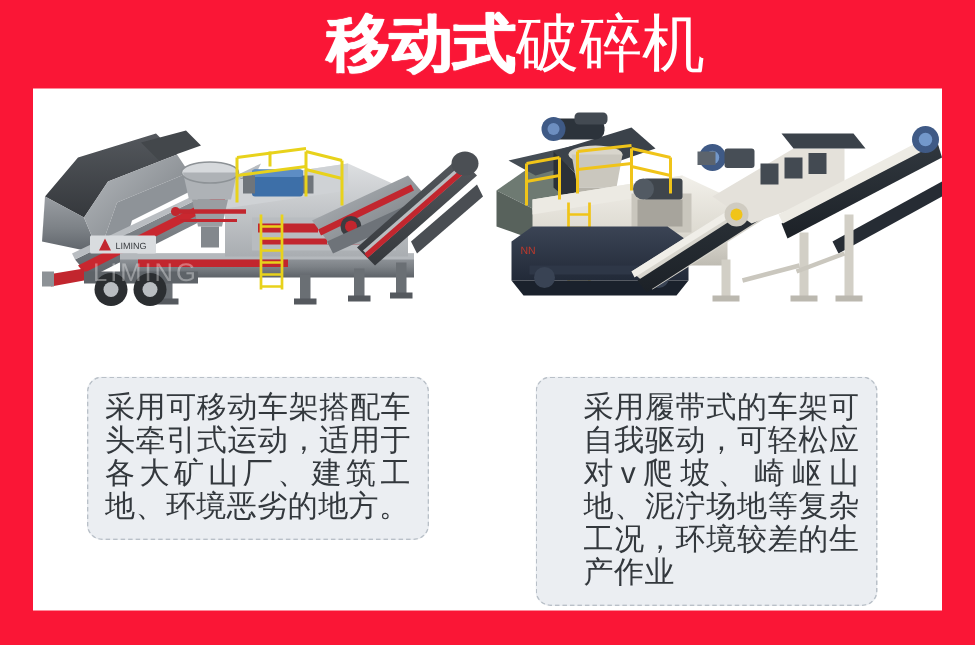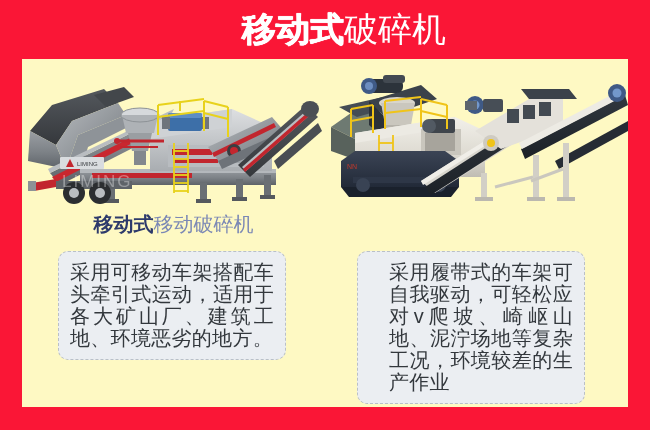--- a/index.html
+++ b/index.html
@@ -25,21 +25,21 @@
     position: absolute;
     top: 0; left: 0;
     width: 650px;
     height: 58px;
     display: flex;
     align-items: center;
     justify-content: center;
   }
   .title-text {
     color: #ffffff;
-    font-size: 34px;
+    font-size: 42px;
     line-height: 38px;
     letter-spacing: 1px;
     white-space: nowrap;
     font-weight: 700;
     margin-left: 38px;
   }
   .title-text .fat {
     font-weight: 900;
     letter-spacing: 0px;
     text-shadow: 0 0 1px #ffffff, 0.6px 0 0 #ffffff, -0.6px 0 0 #ffffff;
@@ -48,21 +48,21 @@
     font-weight: 400;
     letter-spacing: 0px;
   }
   
   .card {
     position: absolute;
     left: 22px;
     top: 59px;
     width: 606px;
     height: 348px;
-    background: #fef9c3;
+    background: #ffffff;
     overflow: hidden;
   }
   .columns {
     position: absolute;
     inset: 0;
     display: flex;
   }
   .col {
     position: relative;
     width: 50%;
@@ -245,23 +245,20 @@
             <rect x="6" y="116" width="8" height="10" fill="#8d9296"></rect>
 
             <rect x="38" y="92" width="44" height="12" rx="1" fill="#d9dcdf"></rect>
             <polygon points="44,102 48,94 52,102" fill="#c2262e"></polygon>
             <text x="55" y="101" font-family="Liberation Sans, sans-serif" font-size="6" fill="#3a3d41">LIMING</text>
 
             <text x="40" y="122" font-family="Liberation Sans, sans-serif" font-size="17" fill="#ffffff" opacity="0.35" letter-spacing="2">LIMING</text>
           </svg>
         </div>
 
-        <div class="caption">
-          <span class="strong">移动式</span><span class="light">移动破碎机</span>
-        </div>
 
         <div class="desc">采用可移动车架搭配车头牵引式运动，适用于各大矿山厂、建筑工地、环境恶劣的地方。</div>
       </div>
 
       <div class="col right">
 
         <div class="machine-wrap">
           <svg viewBox="0 0 303 140" preserveAspectRatio="xMidYMid meet">
             <defs>
               <linearGradient id="gcream" x1="0" y1="0" x2="0" y2="1">

